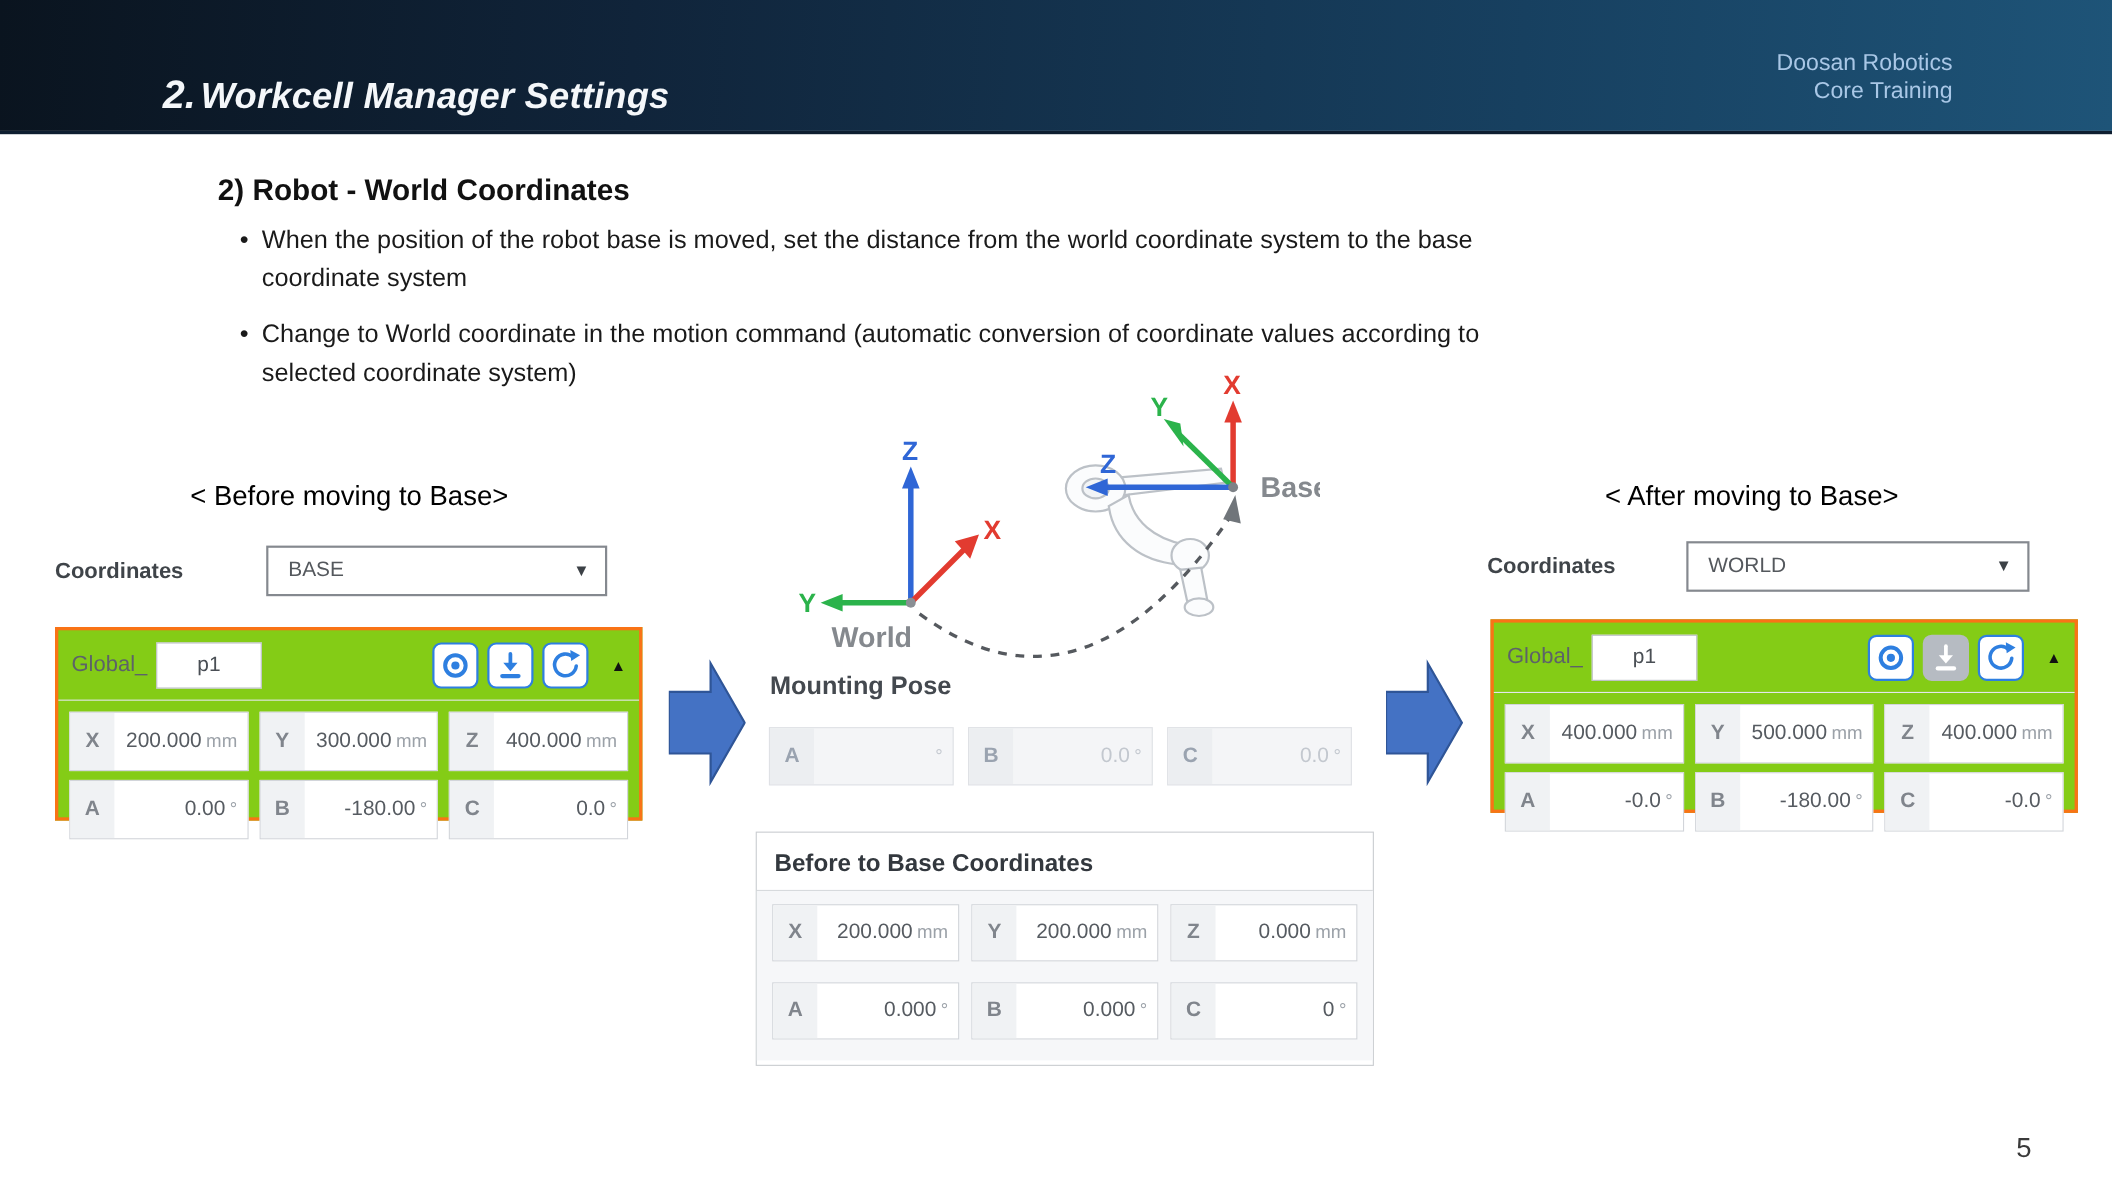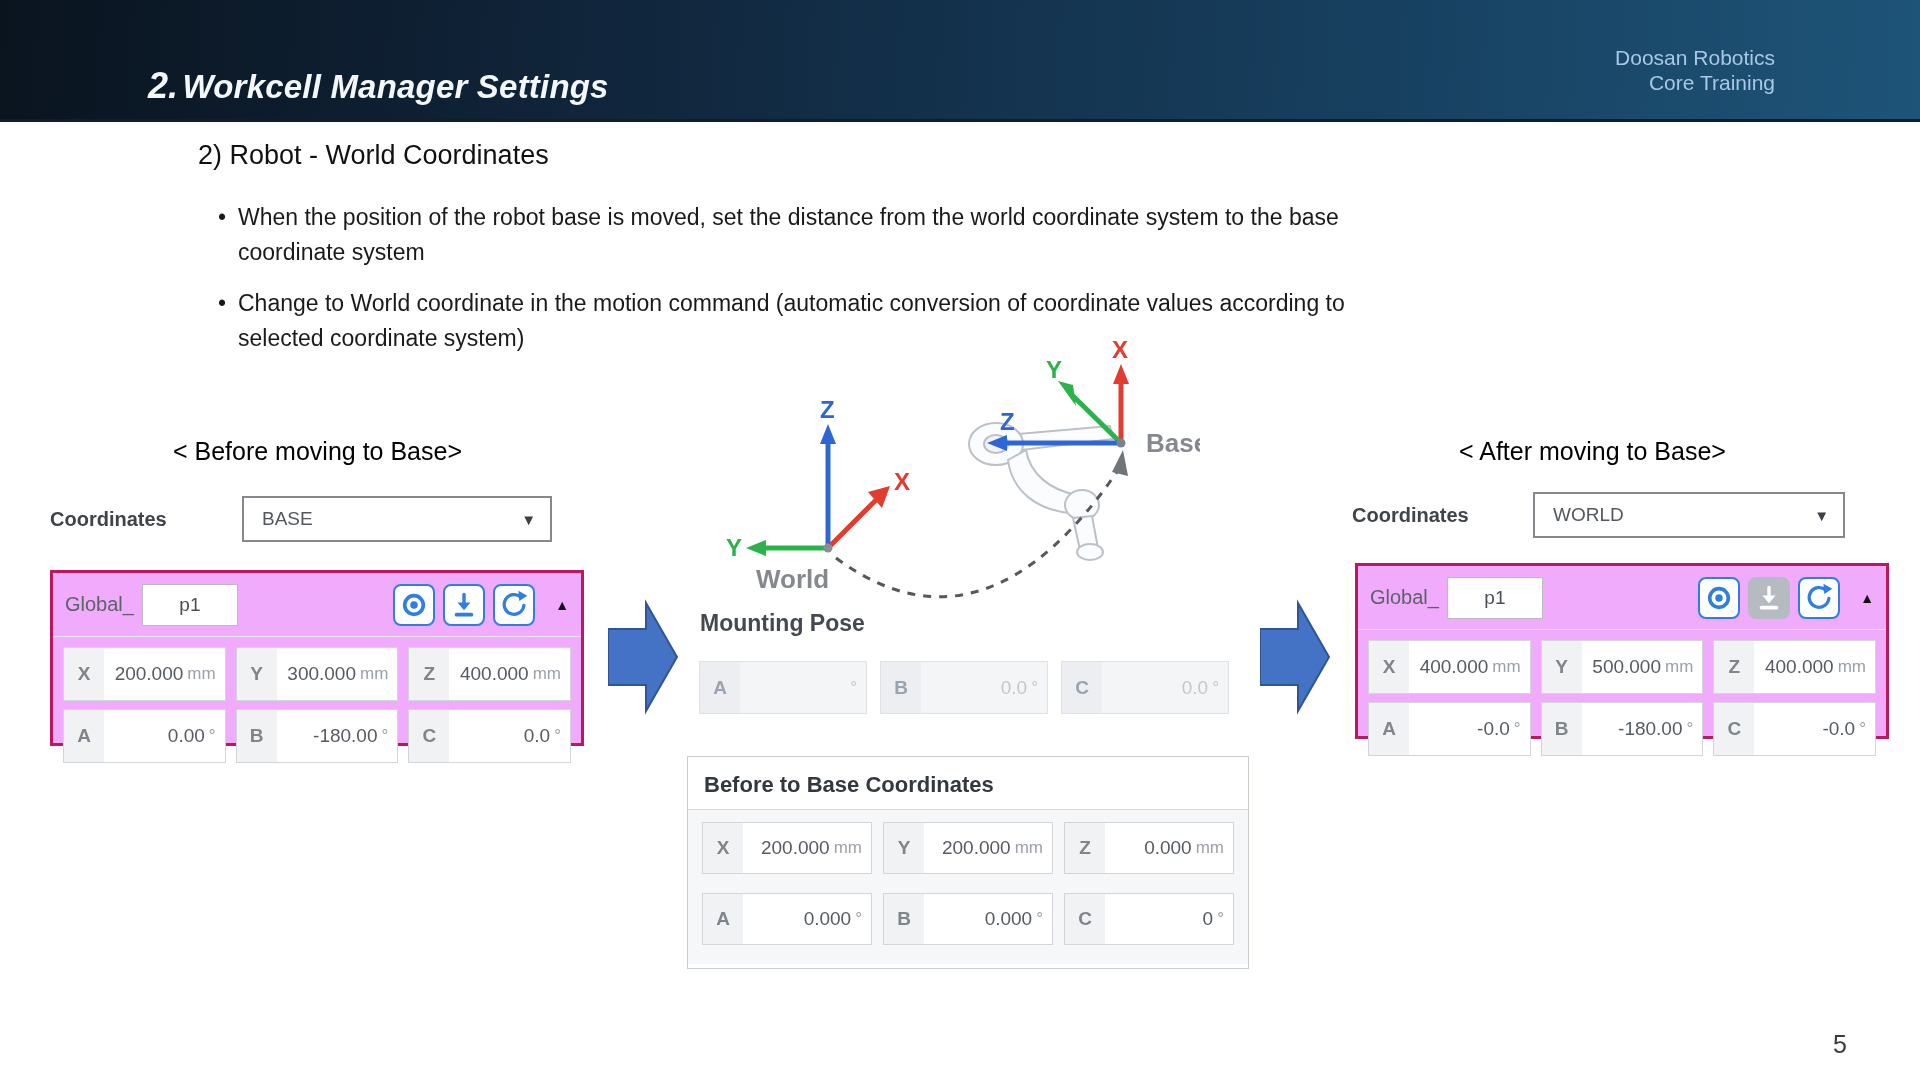--- a/index.html
+++ b/index.html
@@ -11,40 +11,40 @@
   .banner { position:absolute; left:0; top:0; width:1920px; height:122px;
             background:linear-gradient(93deg,#0a141f 0%,#10243a 30%,#174060 72%,#1e5478 100%);
             border-bottom:3px solid #0e1e30; }
   .banner-title { position:absolute; left:148px; bottom:12px; color:#f4f7fa;font-style:italic; }
   .banner-title .tnum { font-size:36px; font-weight:bold; }
   .banner-title .ttext { font-size:33px; font-weight:bold; letter-spacing:.2px; }
   .brand { position:absolute; right:145px; top:46px; text-align:right;
            color:#a9c7e6; font-weight:normal; font-size:21px; line-height:1.18; }
 
   
-  .heading { position:absolute; left:198px; top:140px; font-size:27px; font-weight:normal; color:#111; }
+  .heading { position:absolute; left:198px; top:158px; font-size:27px; font-weight:bold; color:#111; }
   .bullets { position:absolute; left:218px; top:200px; width:1180px; }
   .bullet { position:relative; padding-left:20px; margin-bottom:17px;
             font-size:23px; line-height:1.5; color:#1a1a1a; }
   .bullet .marker { position:absolute; left:0; top:0; }
 
   
   .sec-title { position:absolute; top:437px; font-size:25px; font-weight:normal; color:#000; text-align:center; }
 
   
   .coord-label { position:absolute; font-size:20px; font-weight:bold; color:#3f4449; }
   .dropdown { position:absolute; width:310px; height:46px; background:#fff;
               border:2px solid #85898f; display:flex; align-items:center; cursor:pointer; }
   .dd-text { padding-left:18px; font-size:19px; color:#54585d; }
   .caret { position:absolute; right:14px; top:50%; transform:translateY(-50%);
            font-size:15px; color:#3c4146; }
 
   
-  .coord-panel { position:absolute; width:534px; height:176px; background:#f0abfc;
-                 border:3px solid #be185d; }
+  .coord-panel { position:absolute; width:534px; height:176px; background:#84cc16;
+                 border:3px solid #f97316; }
   .panel-head { height:64px; display:flex; align-items:center; padding:0 12px;
                 border-bottom:1px solid #e4e7ea; }
   .g-label { font-size:20px; color:#5d6269; }
   .pname { width:96px; height:42px; margin-left:8px; border:1px solid #b8bcc1; background:#fff;
            text-align:center; font-size:19px; color:#4a4f55; font-family:"Liberation Sans",sans-serif; }
   .icon-row { margin-left:auto; display:flex; align-items:center; gap:8px; }
   .icon-btn { width:42px; height:42px; border-radius:8px; border:2px solid #2e7fe0;
               background:#fff; display:flex; align-items:center; justify-content:center;
               cursor:pointer; color:#2e7fe0; }
   .icon-btn svg { width:34px; height:34px; display:block; }

